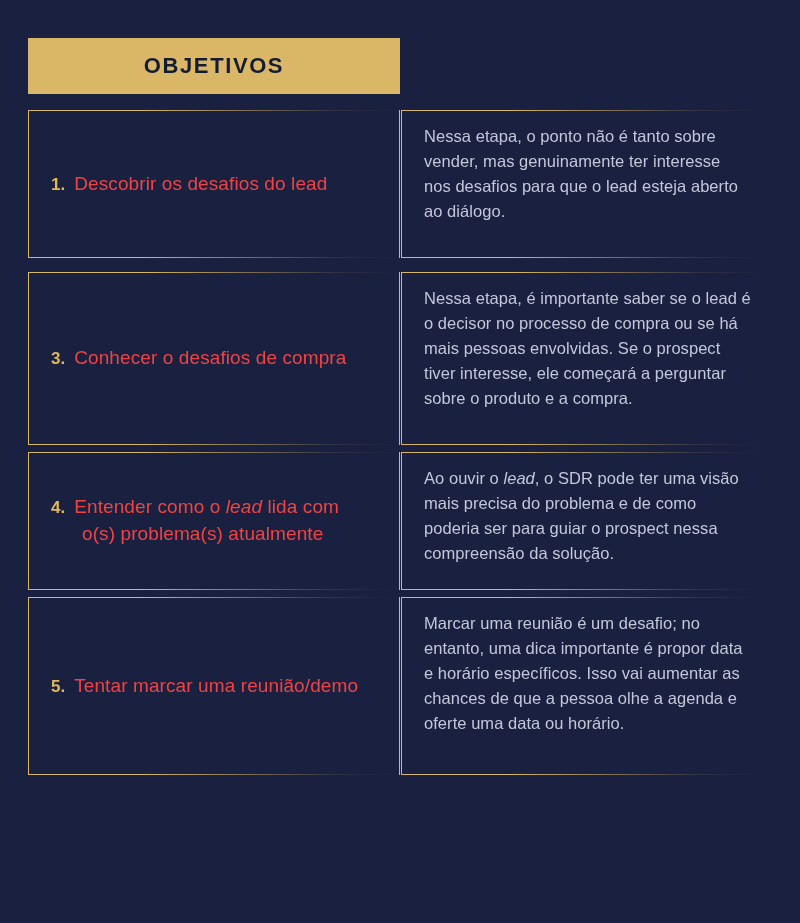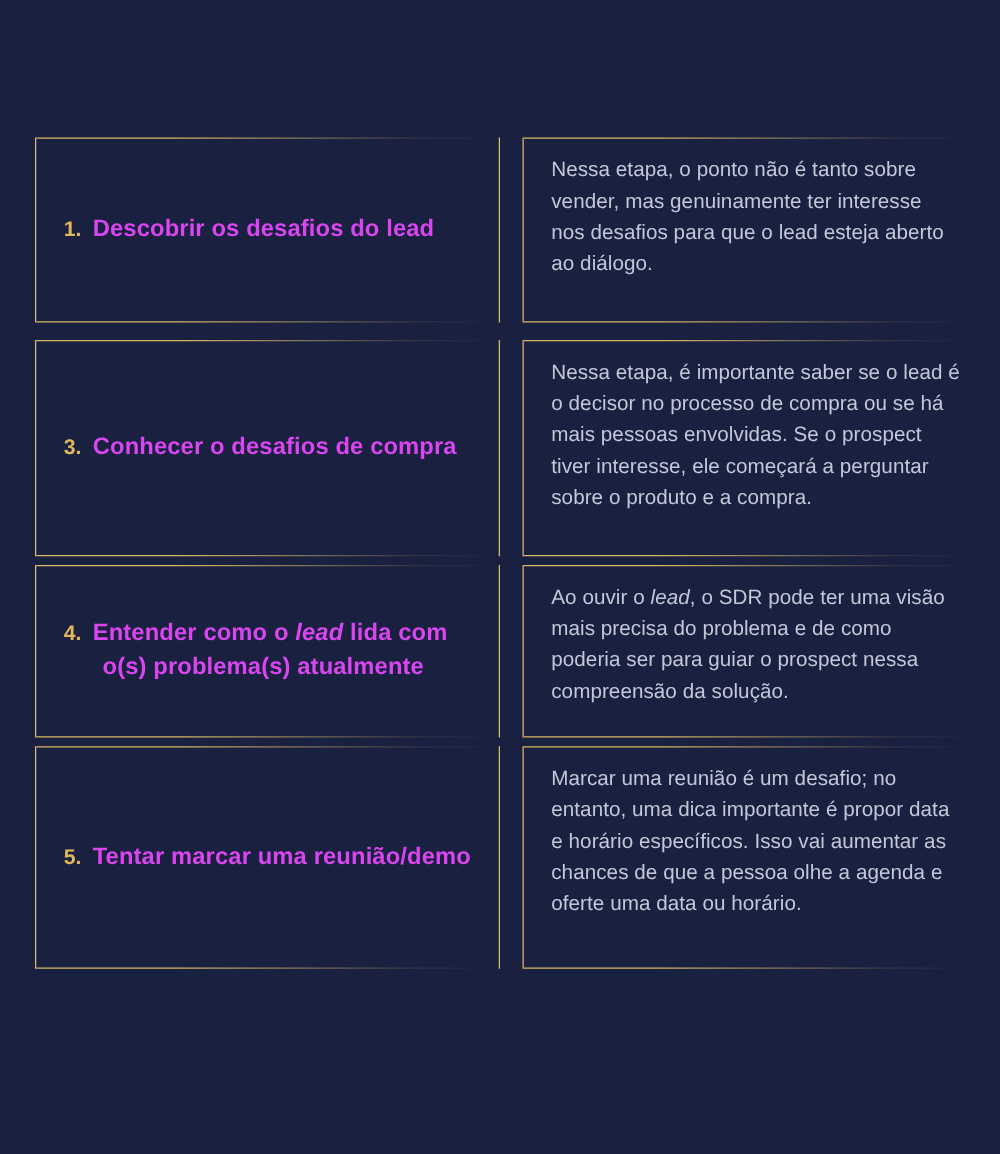--- a/index.html
+++ b/index.html
@@ -76,21 +76,21 @@
 
   .cell.obj {
     margin-left: 28px;
     width: 372px;
     border-left: 1px solid #d9b766;
     border-right: 1px solid #d9b766;
     padding: 10px 18px 10px 22px;
   }
 
   .cell.cons {
-    margin-left: 18px;
+    margin-left: 1px;
     width: 360px;
     border-left: 1px solid #d9b766;
     padding: 14px 10px 14px 22px;
     align-items: flex-start;
   }
 
   
   .cell.obj::before,
   .cell.obj::after,
   .cell.cons::before,
@@ -110,23 +110,23 @@
     display: block;
     line-height: 1.42;
   }
   .obj-num {
     color: #e0b859;
     font-size: 17px;
     font-weight: bold;
     margin-right: 9px;
   }
   .obj-text {
-    color: #d946ef;
+    color: #ef4444;
     font-size: 19px;
-    font-weight: 700;
+    font-weight: 400;
     letter-spacing: 0.1px;
   }
   .obj-text i { font-style: italic; }
 
   
   .cons-text {
     color: #c2c8d8;
     font-size: 16.5px;
     font-weight: 300;
     line-height: 1.52;
@@ -138,20 +138,23 @@
     padding-left: 31px;
     display: block;
   }
 </style>
 </head>
 <body>
 
 <div class="page">
 
   <div class="header-row">
+    <div class="header-cell left">
+      <span class="header-text">OBJETIVOS</span>
+    </div>
   </div>
 
   <div class="body-wrap" id="tbody">
       <div class="row">
         <div class="cell obj" style="height: 148px;">
           <span class="obj-line"><span class="obj-num">1.</span><span class="obj-text">Descobrir os desafios do lead</span></span>
         </div>
         <div class="cell cons" style="height: 148px;">
           <div class="cons-text">Nessa etapa, o ponto não é tanto sobre vender, mas genuinamente ter interesse nos desafios para que o lead esteja aberto ao diálogo.</div>
         </div>

